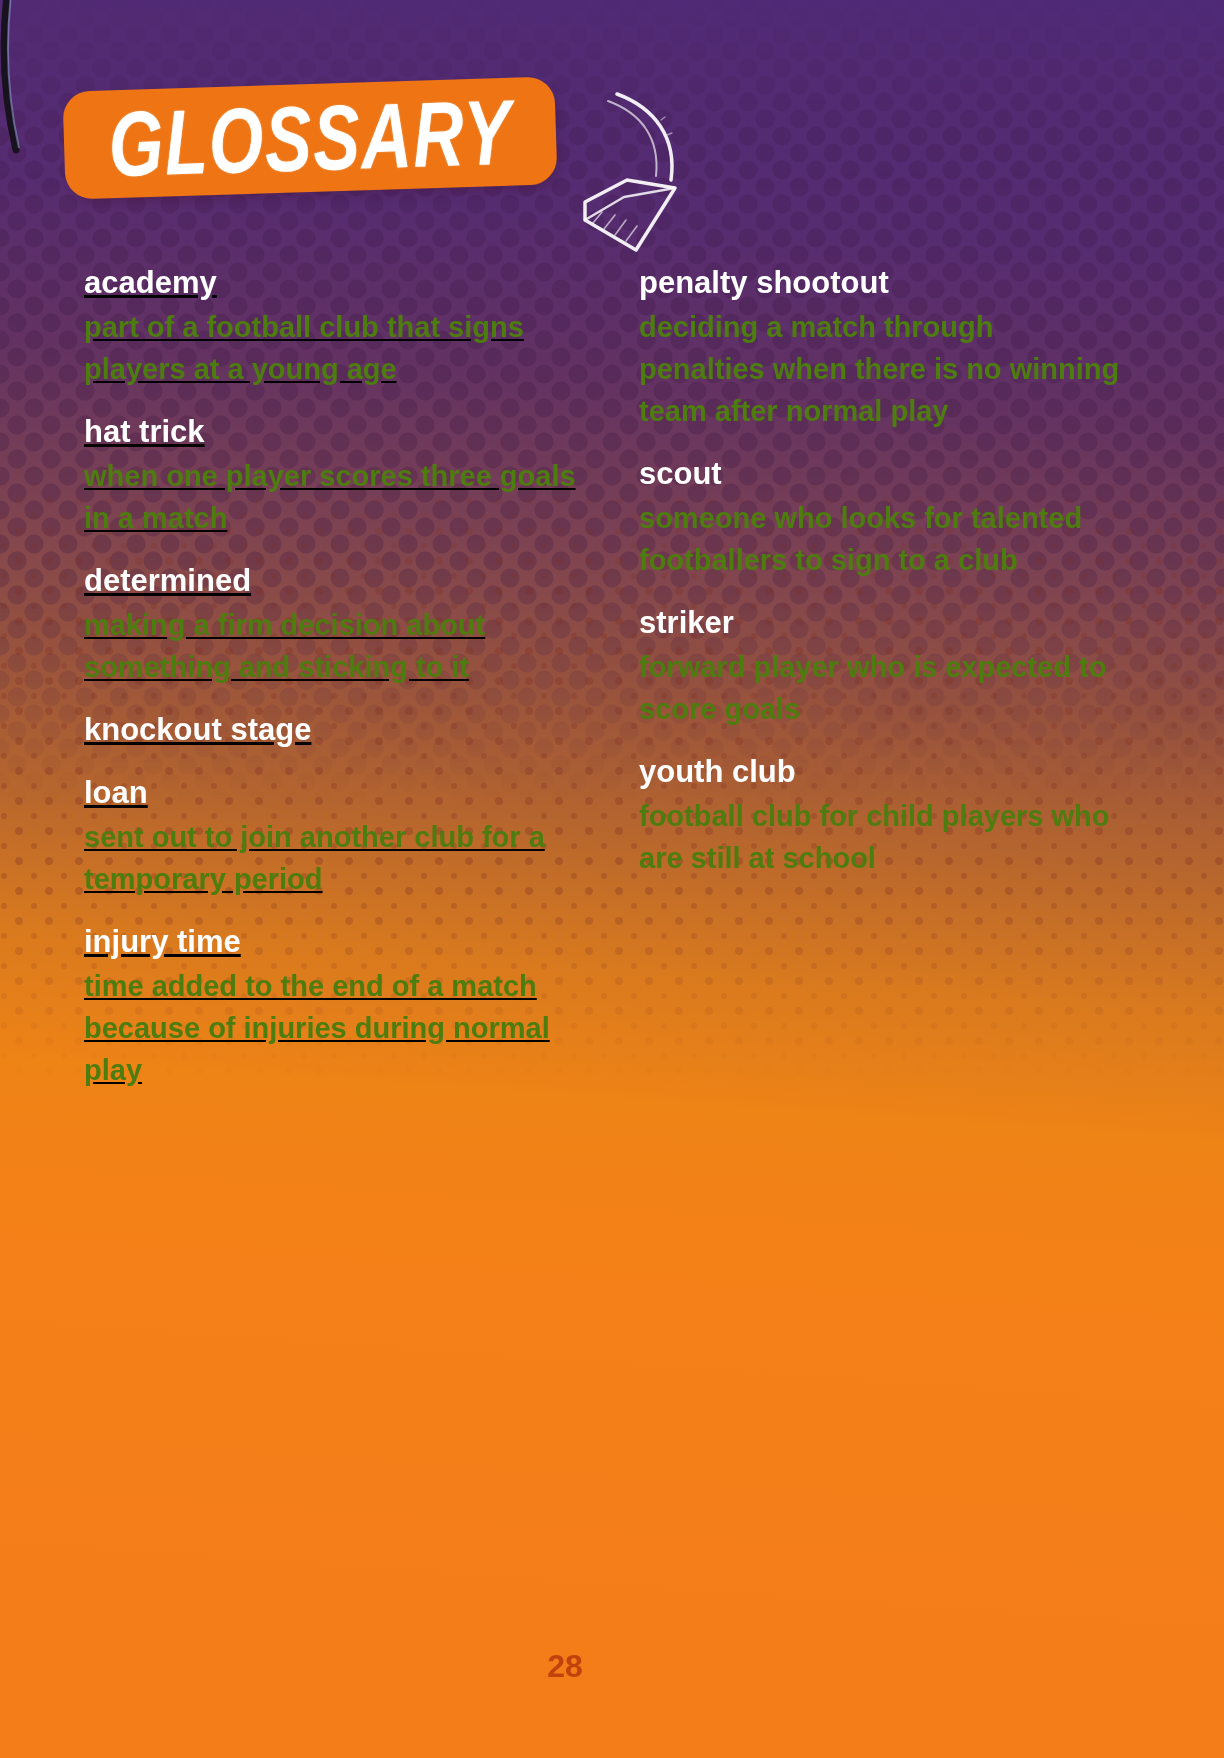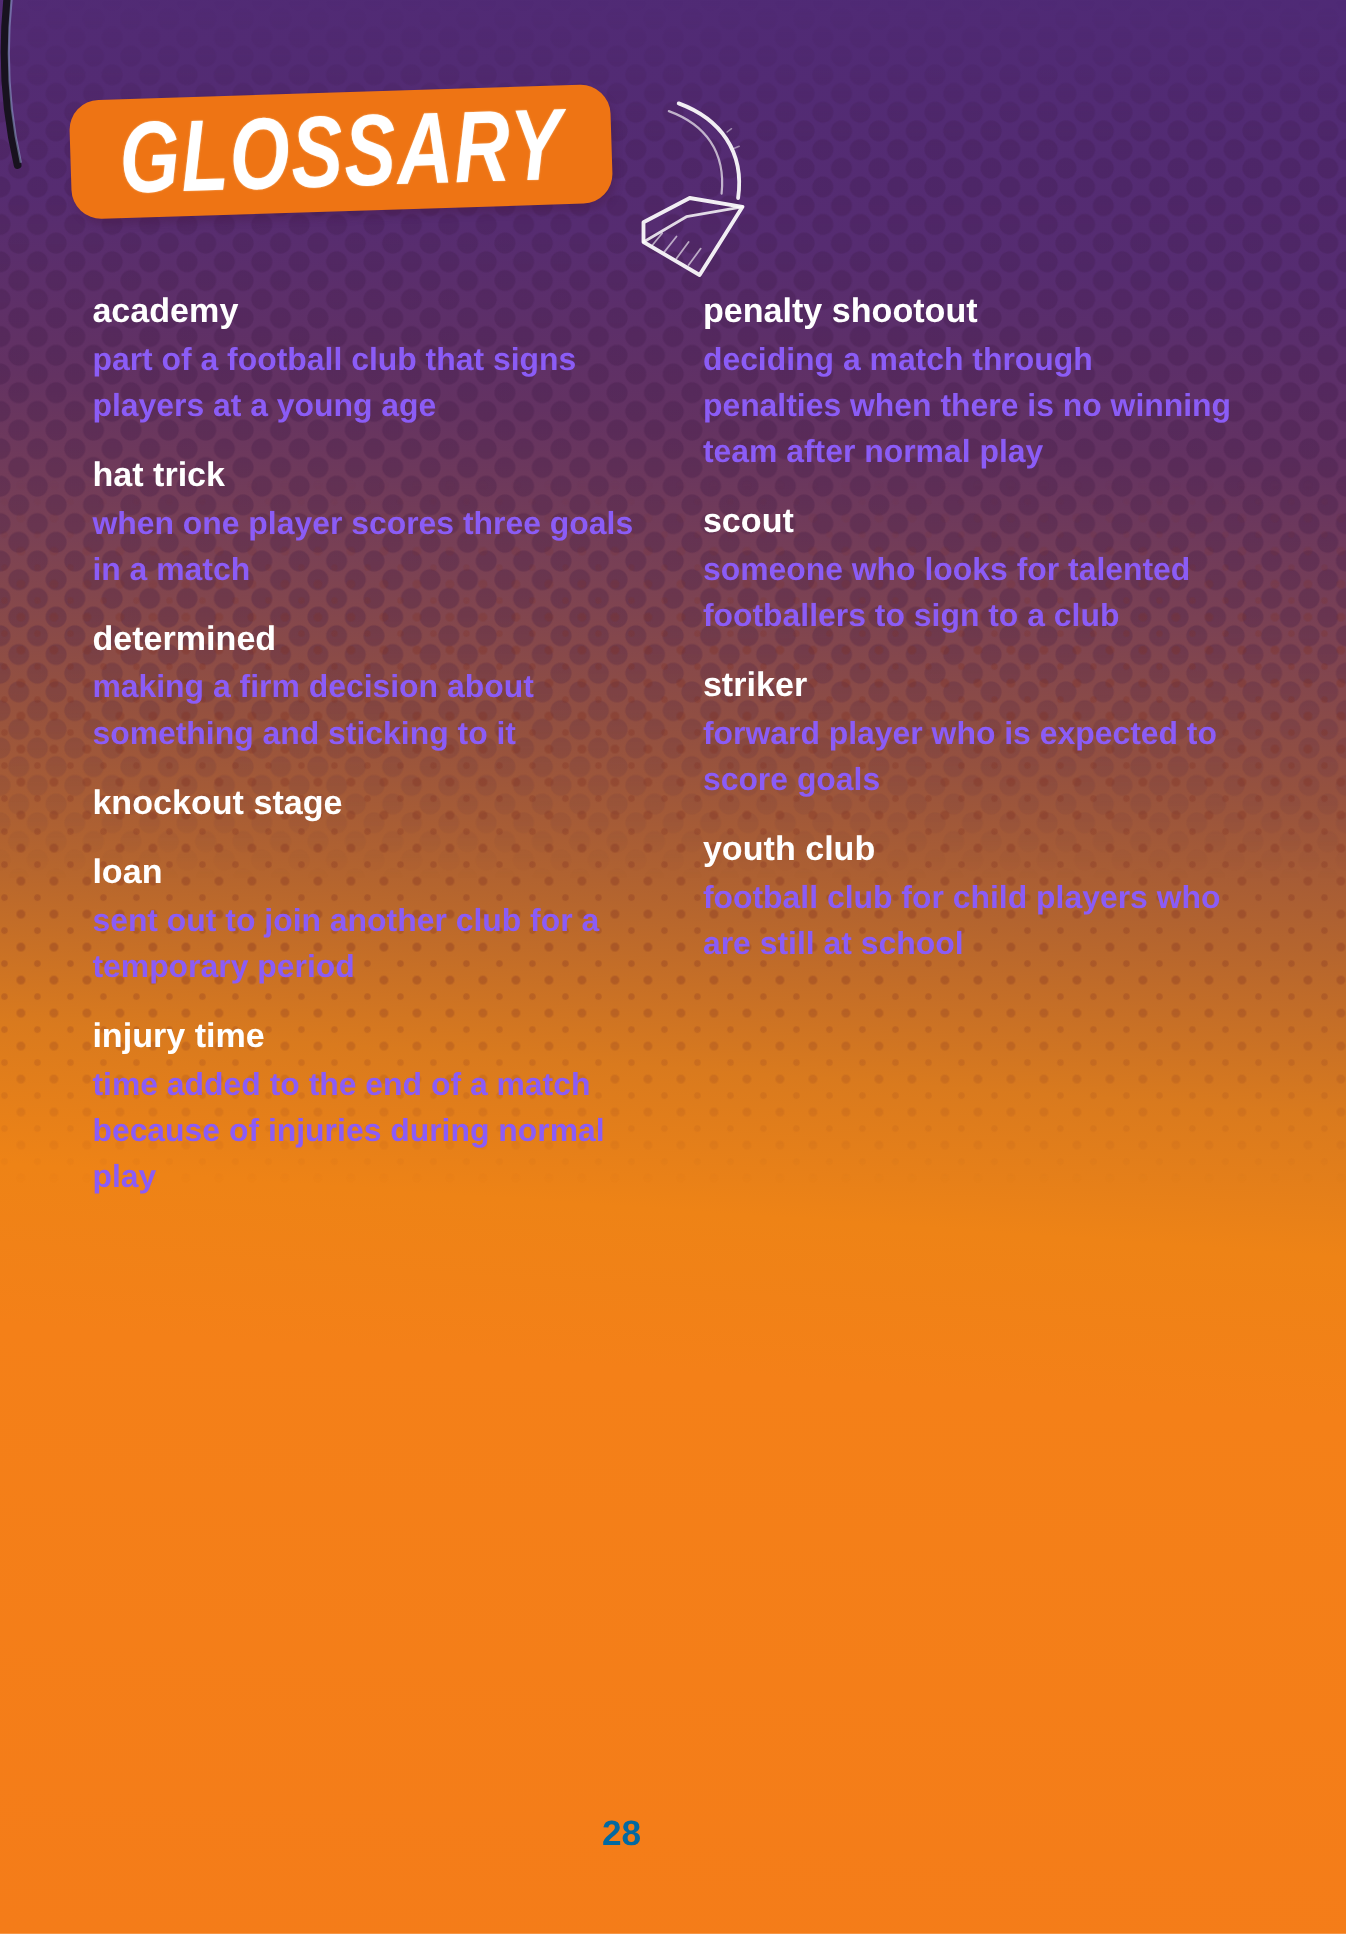--- a/index.html
+++ b/index.html
@@ -48,33 +48,33 @@
   .banner-text{
     color:#ffffff;font-weight:bold;font-style:italic;
     font-size:92px;letter-spacing:2px;white-space:nowrap;
     transform:scaleX(0.76);
     text-shadow:0 0 2px rgba(255,240,220,0.6);
   }
   .arrow-wrap{position:absolute;left:505px;top:80px;width:200px;height:190px;}
   .columns{position:absolute;left:84px;top:262px;width:1080px;display:flex;}
   .col{display:block;}
   .col-left{width:512px;flex:0 0 512px;}
-  .col-left .entry{width:502px;}
+  .col-left .entry{width:502px;text-decoration:underline;}
   .col-right{width:520px;flex:0 0 520px;margin-left:43px;}
   .col-right .entry{width:484px;}
   .entry{margin:0 0 21px 0;}
   .term{
     color:#fff;font-weight:bold;font-size:31px;line-height:42px;margin:0 0 2px 0;
   }
   .definition{
-    color:#8b5cf6;font-weight:bold;font-size:29px;line-height:42px;margin:0;
+    color:#4d7c0f;font-weight:bold;font-size:29px;line-height:42px;margin:0;
   }
   .page-number{
     position:absolute;left:495px;top:1648px;width:140px;text-align:center;
-    color:#0369a1;font-weight:bold;font-size:32px;
+    color:#c2410c;font-weight:bold;font-size:32px;
   }
 </style>
 </head>
 <body>
 
 <div class="halftone halftone-big"></div>
 <div class="halftone halftone-small"></div>
 
 <svg class="scan-edge" width="40" height="170" viewBox="0 0 40 170">
   <path d="M7 -5 C 2 40, 3 95, 16 150" fill="none" stroke="#18121f" stroke-width="7" stroke-linecap="round"></path>

